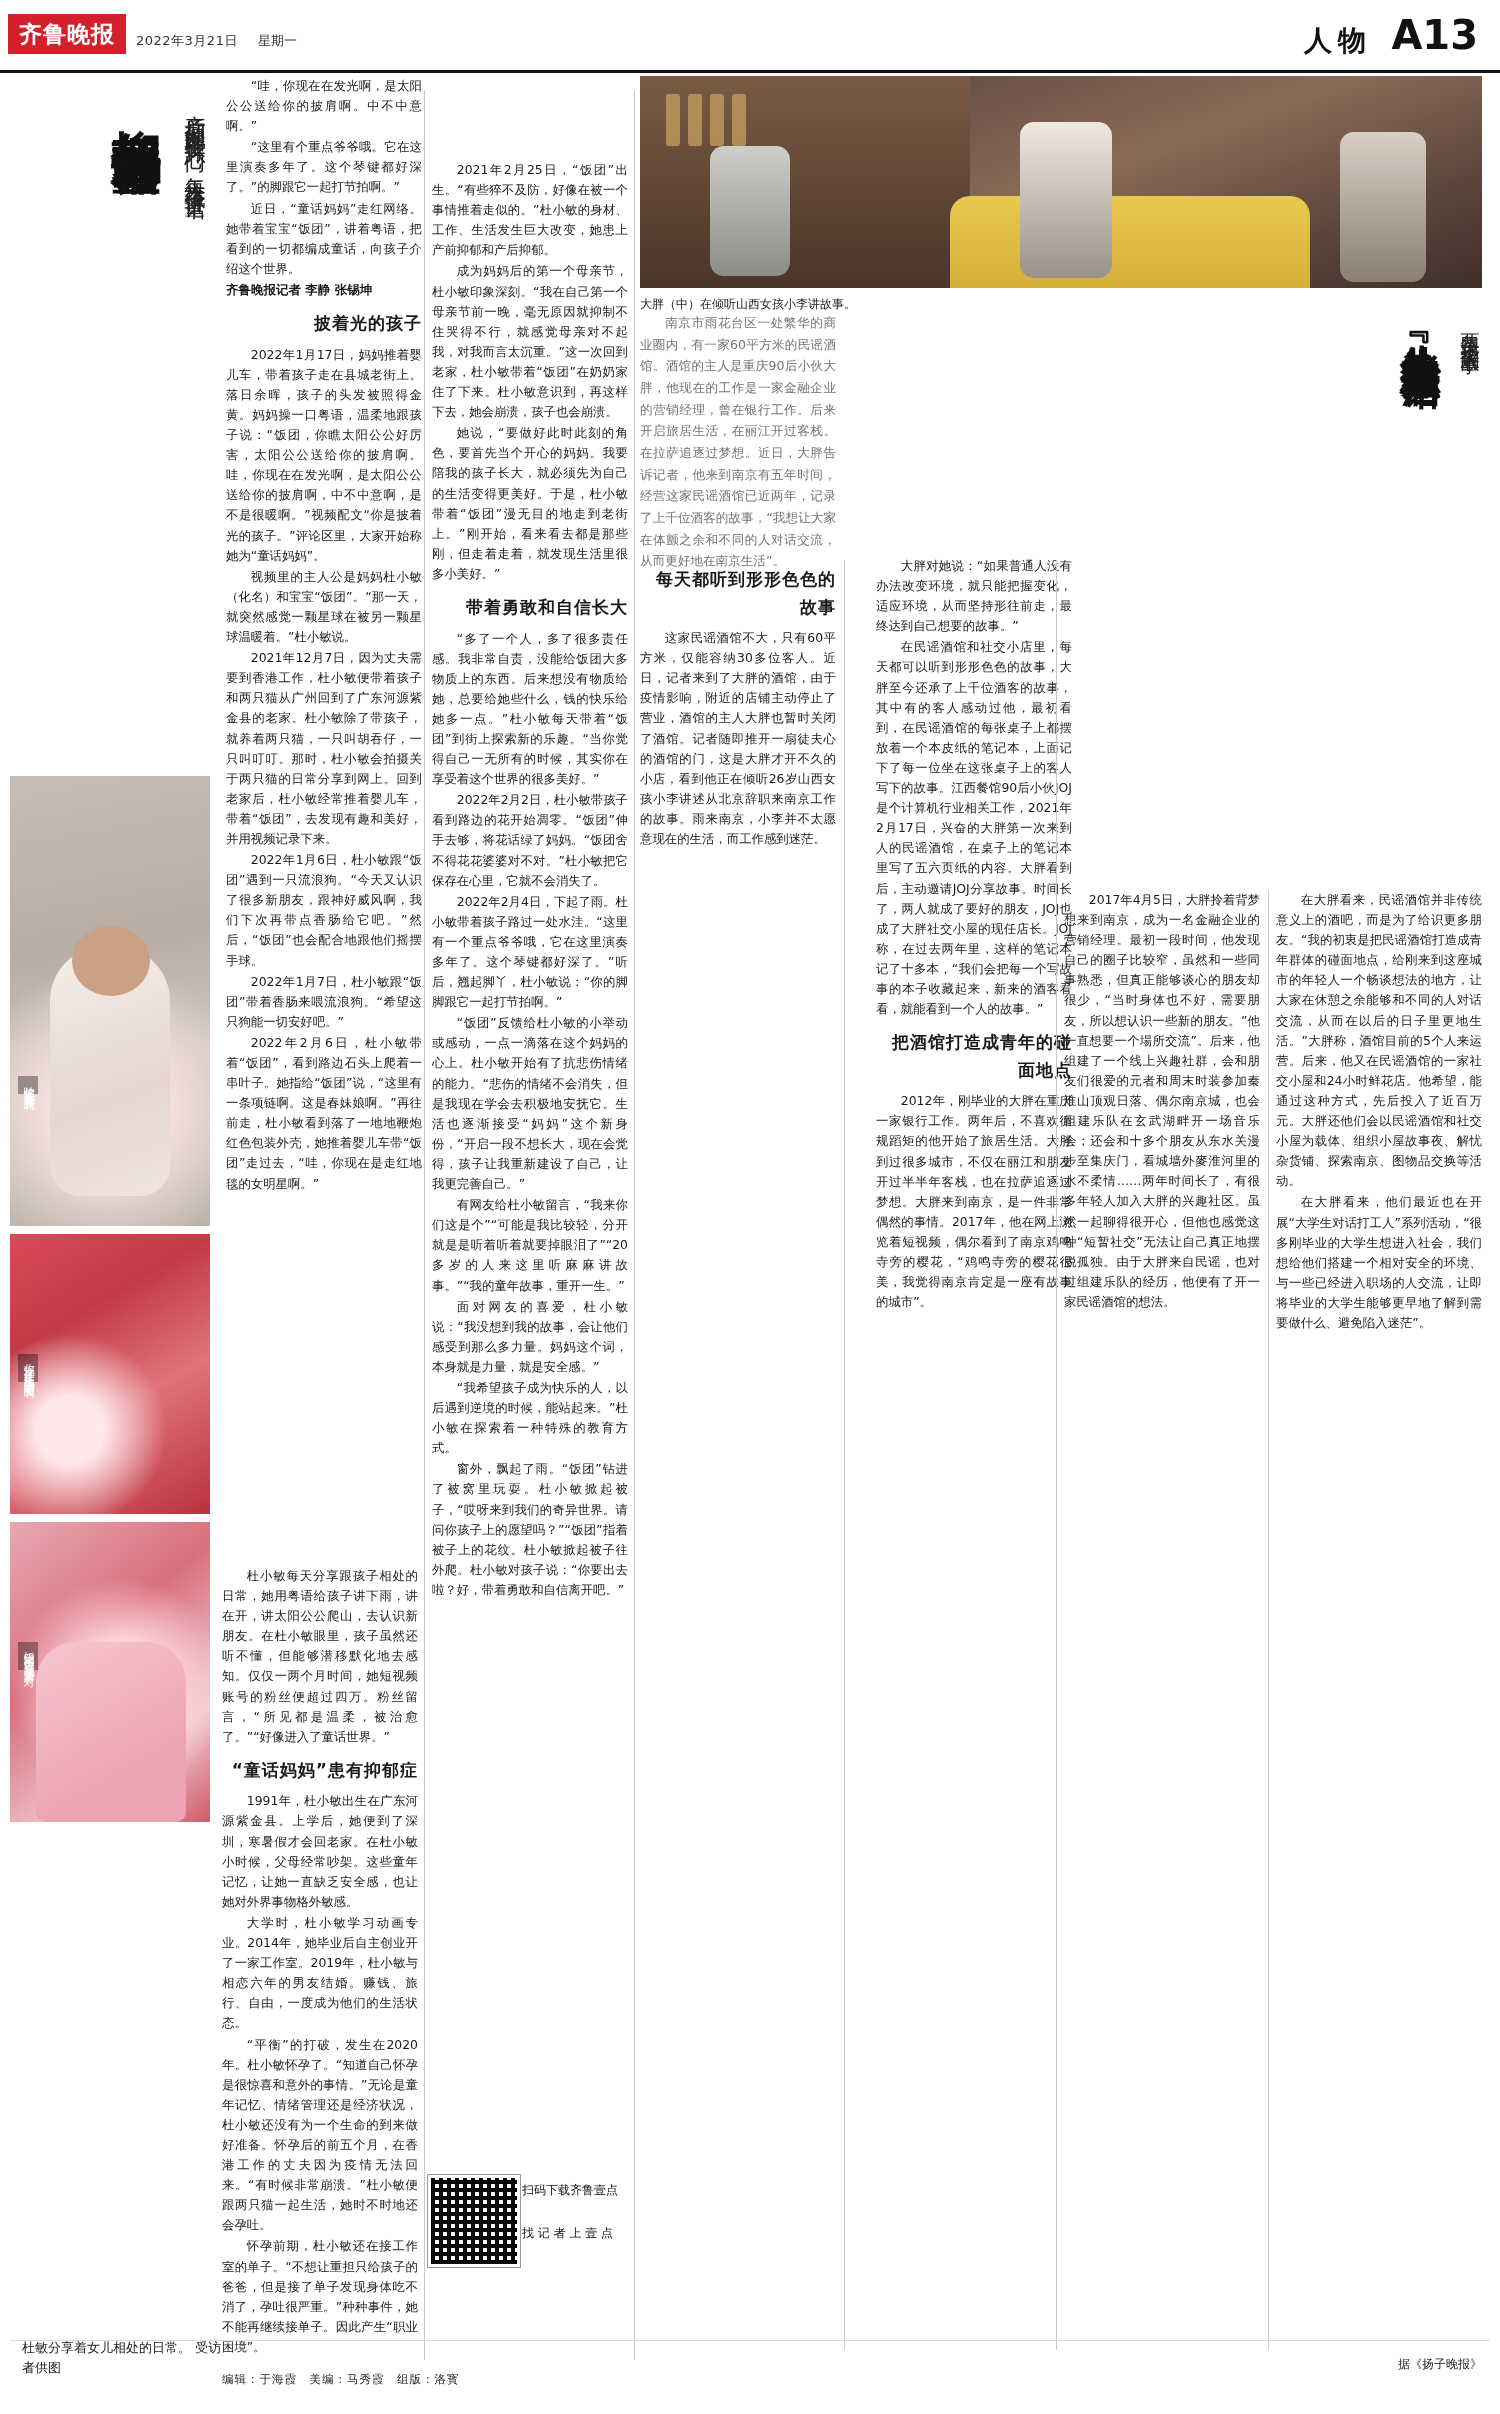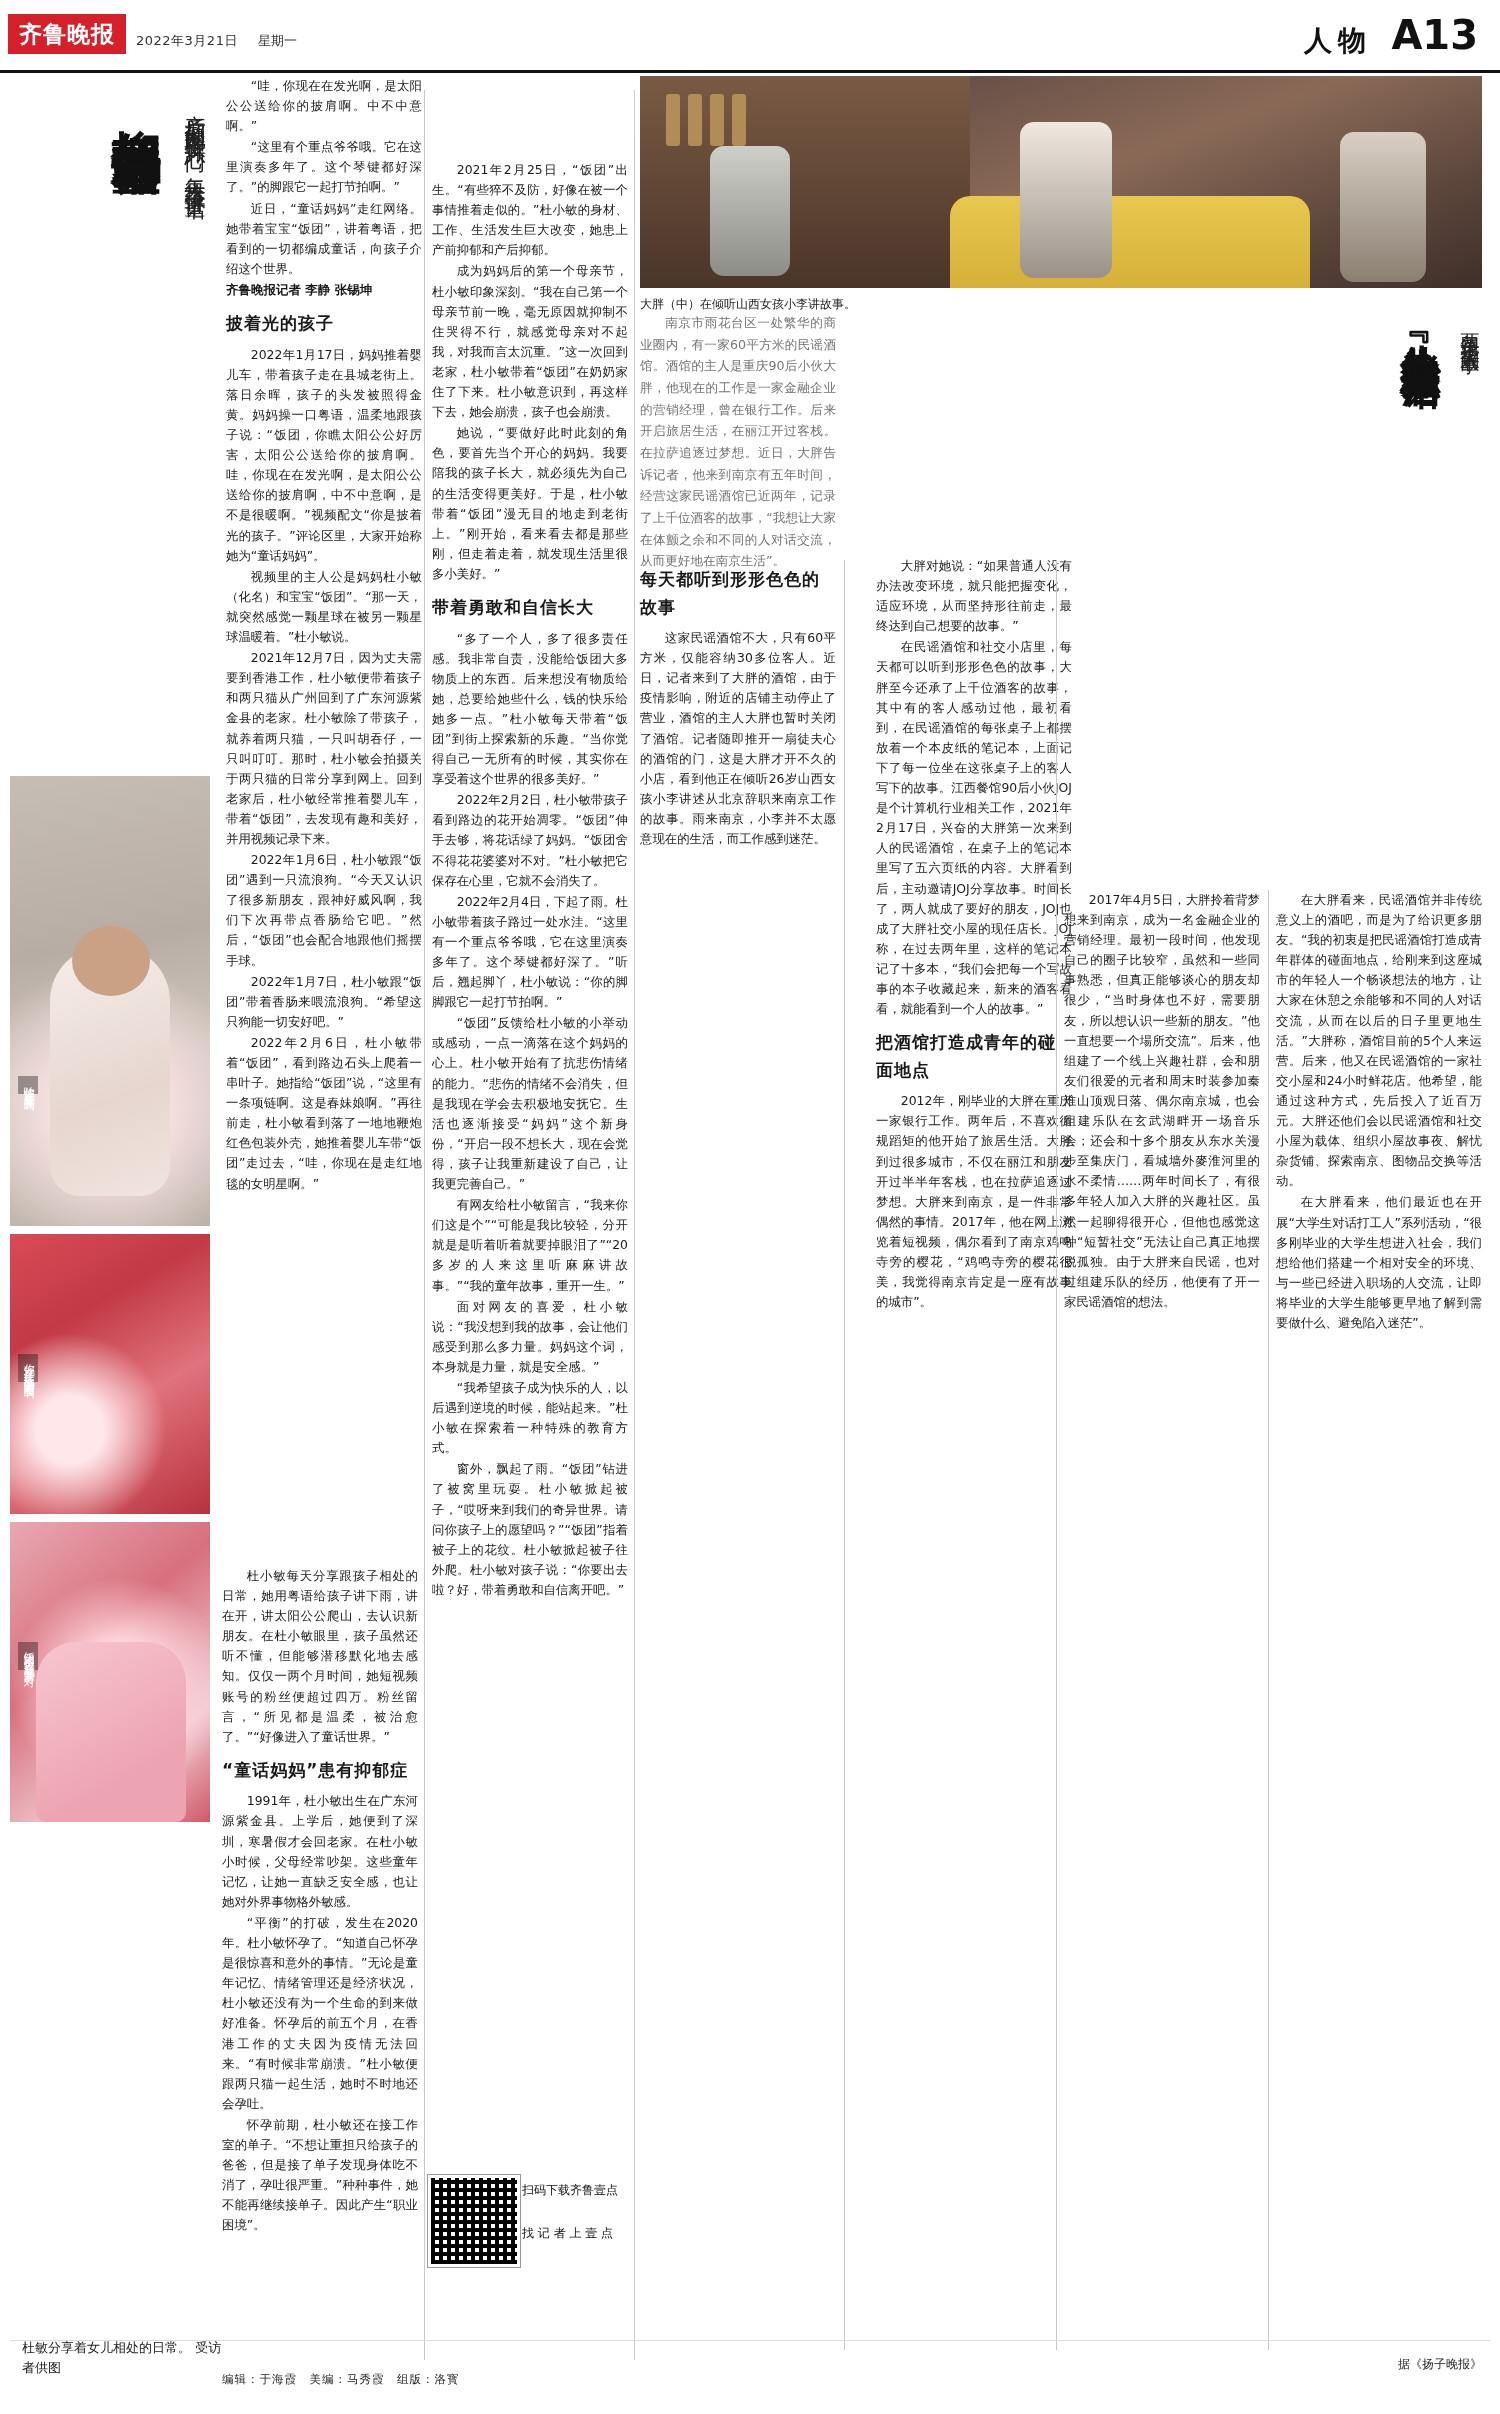--- a/index.html
+++ b/index.html
@@ -135,21 +135,21 @@
     font-size:12.4px;
     line-height:1.62;
     text-align:justify;
     color:#1a1a1a;
   }
   .tcol p{margin:0 0 1px 0;text-indent:2em;}
   .sub-head{
     font-family:"DejaVu Sans", sans-serif;
     font-weight:bold;
     font-size:17px;
-    text-align:left;
+    text-align:right;
     margin:10px 0 7px 0;
     letter-spacing:1px;
     text-indent:0 !important;
   }
   .byline{
     font-family:"DejaVu Sans", sans-serif;
     font-size:12.5px;
     font-weight:bold;
     margin:8px 0 4px 0;
     text-indent:0 !important;
@@ -302,20 +302,21 @@
     <p>2021年12月7日，因为丈夫需要到香港工作，杜小敏便带着孩子和两只猫从广州回到了广东河源紫金县的老家。杜小敏除了带孩子，就养着两只猫，一只叫胡吞仔，一只叫叮叮。那时，杜小敏会拍摄关于两只猫的日常分享到网上。回到老家后，杜小敏经常推着婴儿车，带着“饭团”，去发现有趣和美好，并用视频记录下来。</p>
     <p>2022年1月6日，杜小敏跟“饭团”遇到一只流浪狗。“今天又认识了很多新朋友，跟神好威风啊，我们下次再带点香肠给它吧。”然后，“饭团”也会配合地跟他们摇摆手球。</p>
     <p>2022年1月7日，杜小敏跟“饭团”带着香肠来喂流浪狗。“希望这只狗能一切安好吧。”</p>
     <p>2022年2月6日，杜小敏带着“饭团”，看到路边石头上爬着一串叶子。她指给“饭团”说，“这里有一条项链啊。这是春妹娘啊。”再往前走，杜小敏看到落了一地地鞭炮红色包装外壳，她推着婴儿车带“饭团”走过去，“哇，你现在是走红地毯的女明星啊。”</p>
   </div>
 
   <div class="tcol col-b">
     <p>杜小敏每天分享跟孩子相处的日常，她用粤语给孩子讲下雨，讲在开，讲太阳公公爬山，去认识新朋友。在杜小敏眼里，孩子虽然还听不懂，但能够潜移默化地去感知。仅仅一两个月时间，她短视频账号的粉丝便超过四万。粉丝留言，“所见都是温柔，被治愈了。”“好像进入了童话世界。”</p>
     <div class="sub-head">“童话妈妈”患有抑郁症</div>
     <p>1991年，杜小敏出生在广东河源紫金县。上学后，她便到了深圳，寒暑假才会回老家。在杜小敏小时候，父母经常吵架。这些童年记忆，让她一直缺乏安全感，也让她对外界事物格外敏感。</p>
+    <p>大学时，杜小敏学习动画专业。2014年，她毕业后自主创业开了一家工作室。2019年，杜小敏与相恋六年的男友结婚。赚钱、旅行、自由，一度成为他们的生活状态。</p>
     <p>“平衡”的打破，发生在2020年。杜小敏怀孕了。“知道自己怀孕是很惊喜和意外的事情。”无论是童年记忆、情绪管理还是经济状况，杜小敏还没有为一个生命的到来做好准备。怀孕后的前五个月，在香港工作的丈夫因为疫情无法回来。“有时候非常崩溃。”杜小敏便跟两只猫一起生活，她时不时地还会孕吐。</p>
     <p>怀孕前期，杜小敏还在接工作室的单子。“不想让重担只给孩子的爸爸，但是接了单子发现身体吃不消了，孕吐很严重。”种种事件，她不能再继续接单子。因此产生“职业困境”。</p>
   </div>
 
   <div class="tcol col-c">
     <p>2021年2月25日，“饭团”出生。“有些猝不及防，好像在被一个事情推着走似的。”杜小敏的身材、工作、生活发生巨大改变，她患上产前抑郁和产后抑郁。</p>
     <p>成为妈妈后的第一个母亲节，杜小敏印象深刻。“我在自己第一个母亲节前一晚，毫无原因就抑制不住哭得不行，就感觉母亲对不起我，对我而言太沉重。”这一次回到老家，杜小敏带着“饭团”在奶奶家住了下来。杜小敏意识到，再这样下去，她会崩溃，孩子也会崩溃。</p>
     <p>她说，“要做好此时此刻的角色，要首先当个开心的妈妈。我要陪我的孩子长大，就必须先为自己的生活变得更美好。于是，杜小敏带着“饭团”漫无目的地走到老街上。”刚开始，看来看去都是那些刚，但走着走着，就发现生活里很多小美好。”</p>
     <div class="sub-head">带着勇敢和自信长大</div>
     <p>“多了一个人，多了很多责任感。我非常自责，没能给饭团大多物质上的东西。后来想没有物质给她，总要给她些什么，钱的快乐给她多一点。”杜小敏每天带着“饭团”到街上探索新的乐趣。“当你觉得自己一无所有的时候，其实你在享受着这个世界的很多美好。”</p>

